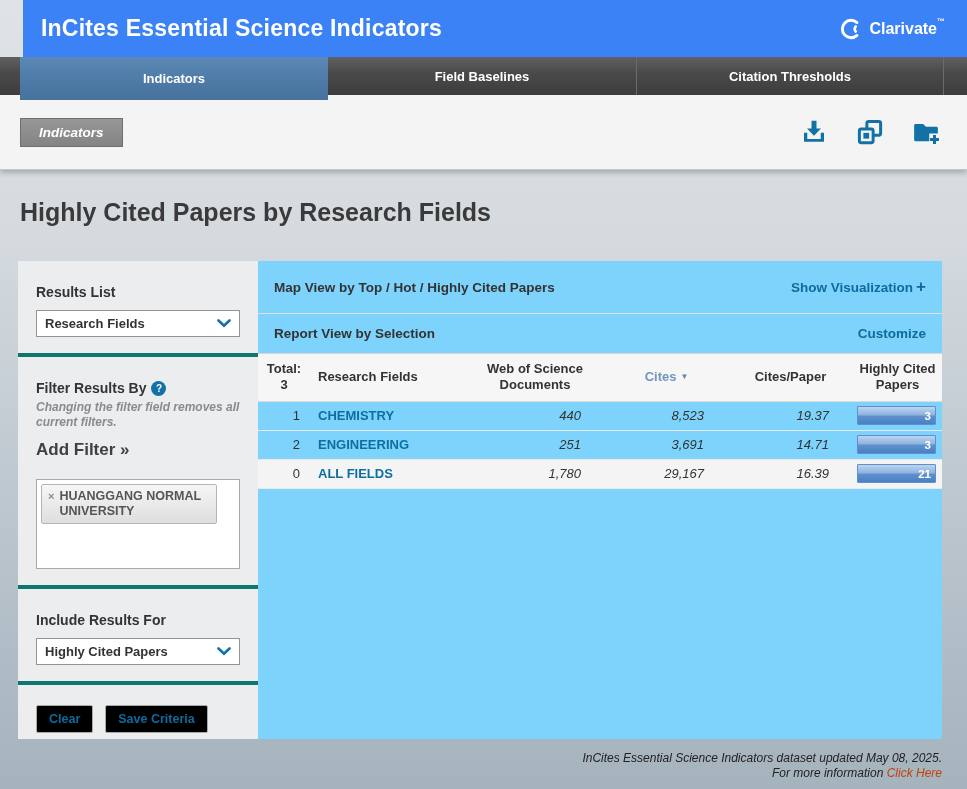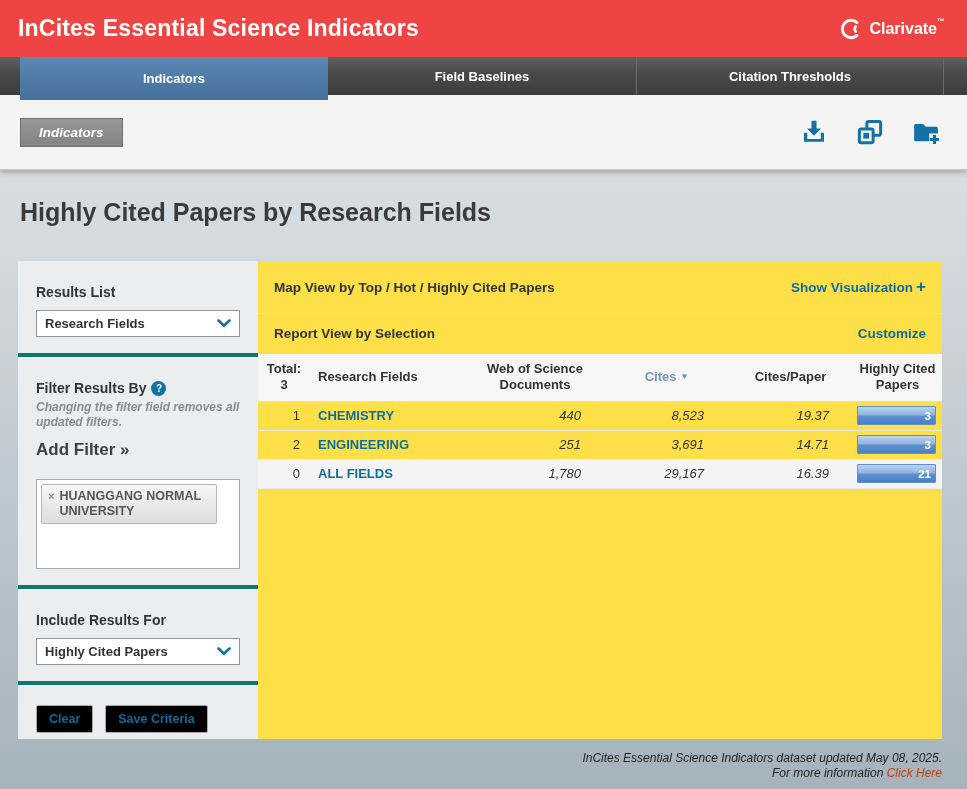--- a/index.html
+++ b/index.html
@@ -3,23 +3,24 @@
 <meta charset="utf-8">
 <style>
   * { margin:0; padding:0; box-sizing:border-box; }
   html,body { width:967px; height:789px; overflow:hidden; }
   body {
     font-family:"Liberation Sans", sans-serif;
     background:linear-gradient(180deg,#dfe3e6 0%,#d4dade 30%,#bfc9d1 60%,#a5b3bd 100%);
   }
   
   .app-header {
-    height:57px; background:#ef4444; color:#fff;
+    height:57px; background:#3b82f6; color:#fff;
     display:flex; align-items:center; justify-content:space-between;
     padding:0 22px 0 18px;
+    margin-left:23px;
   }
   .app-title { font-size:23px; font-weight:bold; letter-spacing:.2px; }
   .brand { display:flex; align-items:center; gap:6px; }
   .brand-name { font-size:16px; font-weight:bold; }
   .brand sup { font-size:8px; vertical-align:top; position:relative; top:-3px; }
   
   .tabbar {
     height:38px; background:linear-gradient(180deg,#616161 0%,#4a4a4a 40%,#3d3d3d 100%);
     display:flex; padding-left:20px; position:relative;
   }
@@ -80,21 +81,21 @@
   }
   .chip-x { color:#8a8a8a; font-size:11px; font-weight:bold; cursor:pointer; line-height:15px;}
   .chip-label { font-size:12.5px; font-weight:bold; color:#555; line-height:1.2; }
   .sb-buttons { display:flex; gap:12px; padding:20px 18px; }
   .sb-btn {
     background:#000000; border:1px solid #a9a9a9; border-radius:2px;
     color:#0d6b9d; font-size:12.5px; font-weight:bold; padding:6px 12px;
     cursor:pointer; font-family:"Liberation Sans",sans-serif;
   }
   
-  .main-panel { flex:1; background:#fde047; overflow:hidden; }
+  .main-panel { flex:1; background:#7dd3fc; overflow:hidden; }
   .panel-row {
     display:flex; align-items:center; justify-content:space-between;
     padding:16px 16px; border-bottom:1px solid #e0e0e0;
   }
   .panel-row.report { padding:12px 16px; border-bottom:1px solid #d6d6d6; }
   .panel-row .row-title { font-size:13.5px; font-weight:bold; color:#333; }
   .panel-link { font-size:13.5px; font-weight:bold; color:#0d6b9d; text-decoration:none; cursor:pointer; }
   .panel-link .plus { font-size:17px; font-weight:bold; margin-left:3px; }
   
   table { width:100%; border-collapse:collapse; table-layout:fixed; }
@@ -185,21 +186,21 @@
         <svg viewBox="0 0 14 9" fill="none">
             <path d="M1.5 1.5 L7 6.8 L12.5 1.5" stroke="#1272a5" stroke-width="2.6" stroke-linecap="round"></path>
           </svg>
       </div>
     </div>
 
     <div class="sb-section">
       <div class="sb-label" style="margin-bottom:0;">
         <span>Filter Results By</span><span class="help-badge">?</span>
       </div>
-      <p class="filter-note">Changing the filter field removes all updated filters.</p>
+      <p class="filter-note">Changing the filter field removes all current filters.</p>
       <a class="add-filter">Add Filter »</a>
       <div class="filter-box">
         <div class="chip">
           <span class="chip-x">×</span>
           <span class="chip-label">HUANGGANG NORMAL UNIVERSITY</span>
         </div>
       </div>
     </div>
 
     <div class="sb-section">

